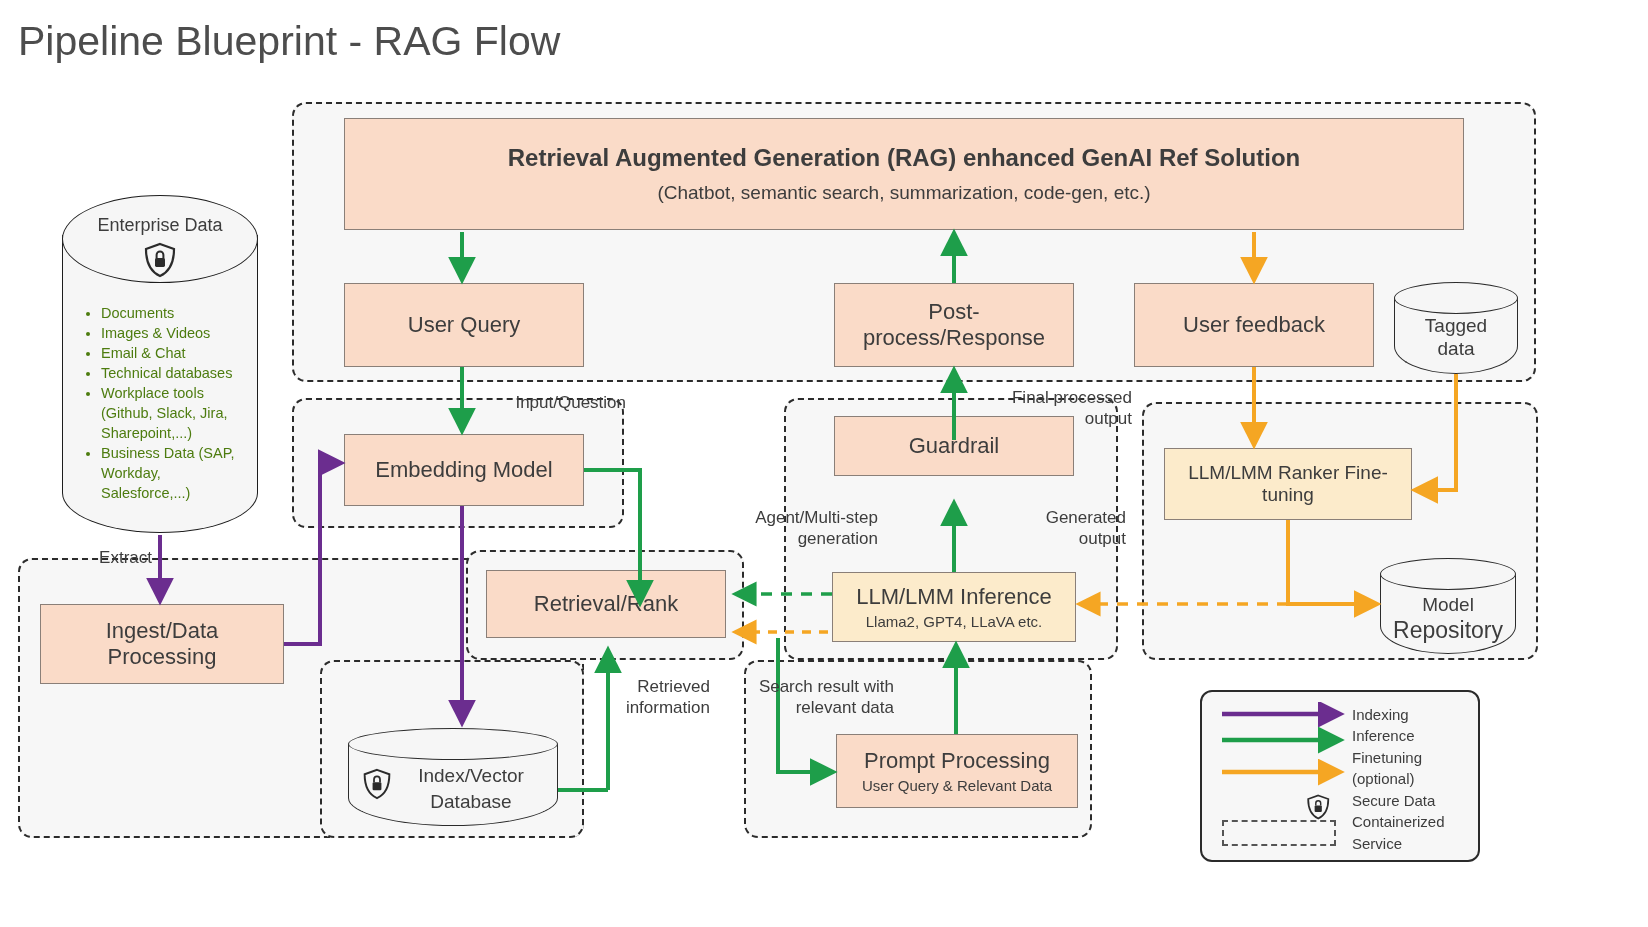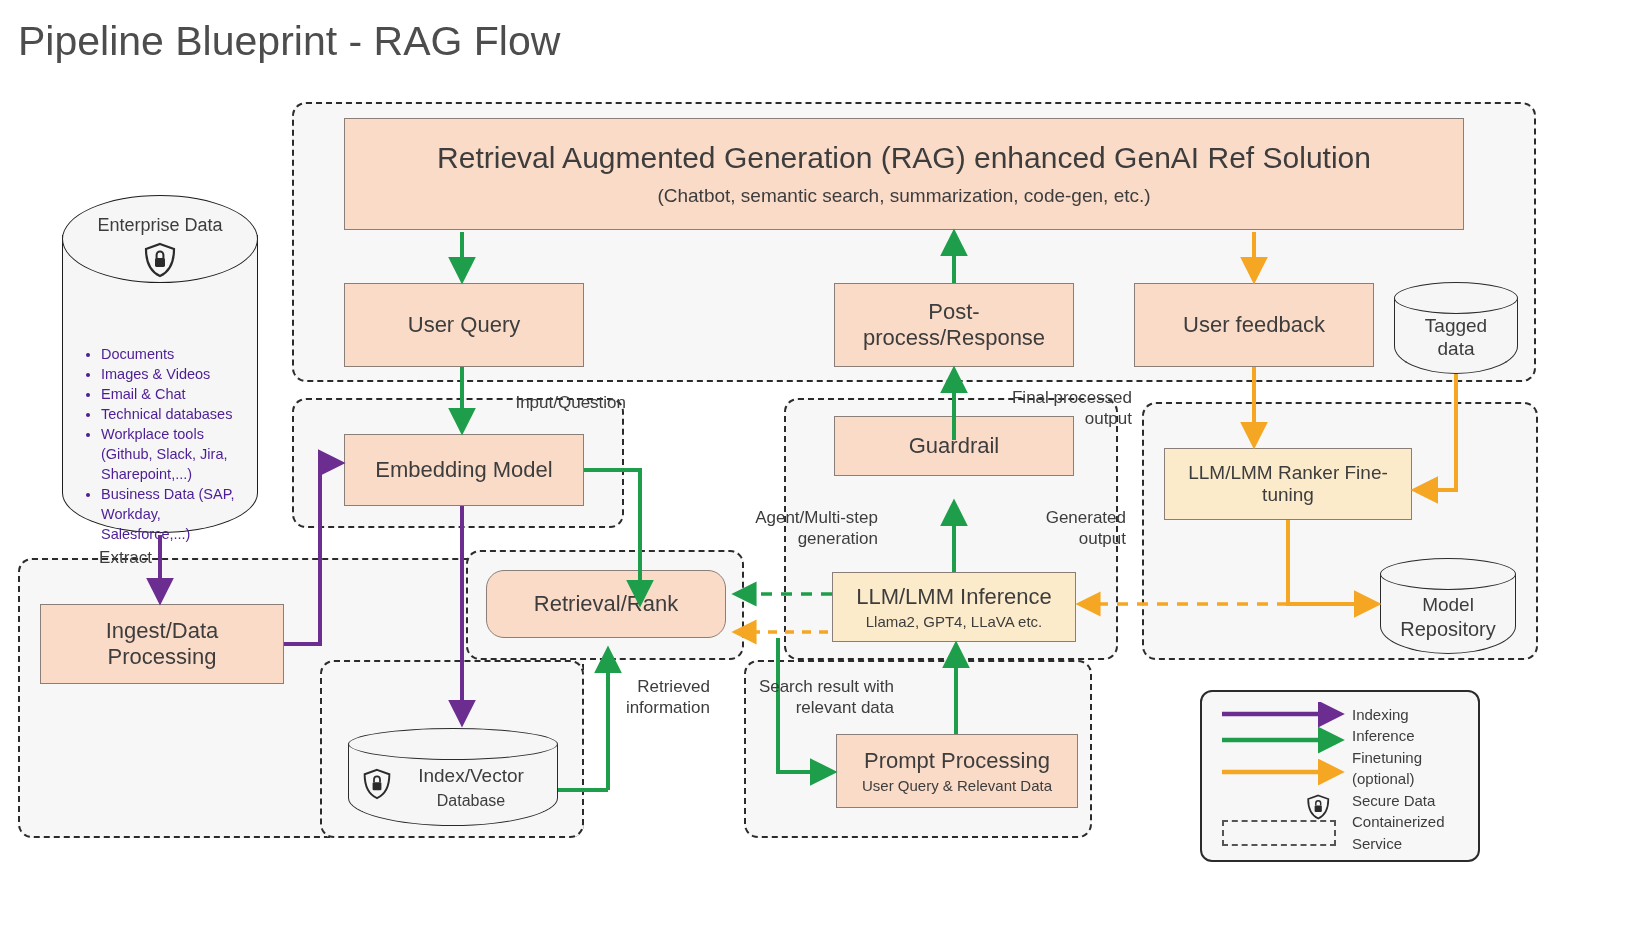--- a/index.html
+++ b/index.html
@@ -9,38 +9,38 @@
   .ttl{position:absolute;left:18px;top:18px;font-size:41px;color:#4d4d4d;letter-spacing:0px;white-space:nowrap;}
   
   .cont{position:absolute;border:2.5px dashed #2b2b2b;border-radius:14px;background:#f7f7f7;box-sizing:border-box;}
   
   .box{position:absolute;box-sizing:border-box;border:1.6px solid #8a7f78;background:#fadbc8;
        display:flex;flex-direction:column;align-items:center;justify-content:center;text-align:center;
        color:#3d3d3d;line-height:1.18;}
   .box.cream{background:#fcebcb;}
   .box .t1{font-size:22px;}
   .box .t2{font-size:15px;margin-top:3px;}
-  .box.big .t1{font-size:30px;font-weight:normal;}
+  .box.big .t1{font-size:24px;font-weight:bold;}
   .box.big .t2{font-size:19px;margin-top:10px;}
   
   .cyl{position:absolute;box-sizing:border-box;}
   .cyl .body{position:absolute;left:0;right:0;top:16px;bottom:0;background:#f6f6f6;
              border-left:1.8px solid #2b2b2b;border-right:1.8px solid #2b2b2b;border-bottom:1.8px solid #2b2b2b;
              border-bottom-left-radius:50% 28px;border-bottom-right-radius:50% 28px;}
   .cyl .top{position:absolute;left:0;right:0;top:0;height:32px;background:#f6f6f6;
             border:1.8px solid #2b2b2b;border-radius:50%;box-sizing:border-box;}
   .cyl .lbl{position:absolute;left:0;right:0;text-align:center;color:#3d3d3d;line-height:1.2;}
   
   .ecyl{position:absolute;}
   .ecyl .ebody{position:absolute;left:0;right:0;top:40px;bottom:0;background:#f6f6f6;
       border-left:1.7px solid #1d1d1d;border-right:1.7px solid #1d1d1d;border-bottom:1.7px solid #1d1d1d;
       border-bottom-left-radius:50% 40px;border-bottom-right-radius:50% 40px;}
   .ecyl .etop{position:absolute;left:0;right:0;top:0;height:88px;background:#f6f6f6;
       border:1.7px solid #1d1d1d;border-radius:50%;box-sizing:border-box;}
-  .bullets{position:absolute;left:24px;top:108px;width:160px;font-size:14.5px;line-height:1.38;color:#4c1d95;margin-top:41px;}
+  .bullets{position:absolute;left:24px;top:108px;width:160px;font-size:14.5px;line-height:1.38;color:#4d7c0f;}
   .bullets li{margin:0;padding:0;}
   .bullets ul{margin:0;padding-left:15px;list-style:disc;}
   .entlbl{position:absolute;left:0;right:0;top:20px;text-align:center;font-size:18px;color:#3d3d3d;}
   
   svg#wires{position:absolute;left:0;top:0;width:1648px;height:927px;pointer-events:none;}
   .elab{position:absolute;font-size:17px;color:#3d3d3d;line-height:1.22;text-align:right;}
   
   .legend{position:absolute;border:2.2px solid #2b2b2b;border-radius:12px;background:#f7f7f7;box-sizing:border-box;}
   .legend .txt{position:absolute;font-size:15px;color:#3d3d3d;line-height:1.43;left:150px;top:12px;}
   .legend .dashchip{position:absolute;left:20px;top:120px;width:114px;height:26px;border:2px dashed #555;box-sizing:border-box;}
@@ -111,21 +111,21 @@
   <div class="box cream" style="left:1164px;top:448px;width:248px;height:72px;">
     <div class="t1" style="font-size:19px;">LLM/LMM Ranker Fine-</div>
     <div class="t1" style="font-size:19px;">tuning</div>
   </div>
 
   <div class="box" style="left:40px;top:604px;width:244px;height:80px;">
     <div class="t1">Ingest/Data</div>
     <div class="t1">Processing</div>
   </div>
 
-  <div class="box" style="left:486px;top:570px;width:240px;height:68px;border-radius:18px;">
+  <div class="box" style="left:486px;top:570px;width:240px;height:68px;">
     <div class="t1">Retrieval/Rank</div>
   </div>
 
   <div class="box cream" style="left:832px;top:572px;width:244px;height:70px;">
     <div class="t1">LLM/LMM Inference</div>
     <div class="t2">Llama2, GPT4, LLaVA etc.</div>
   </div>
 
   <div class="box" style="left:836px;top:734px;width:242px;height:74px;text-align:center;">
     <div class="t1">Prompt Processing</div>
@@ -136,33 +136,33 @@
     <div class="body"></div>
     <div class="top"></div>
     <div class="lbl" style="top:33px;font-size:19px;">Tagged</div>
     <div class="lbl" style="top:56px;font-size:19px;">data</div>
   </div>
 
   <div class="cyl" style="left:1380px;top:558px;width:136px;height:96px;">
     <div class="body"></div>
     <div class="top"></div>
     <div class="lbl" style="top:36px;font-size:19px;">Model</div>
-    <div class="lbl" style="top:59px;font-size:20px;">Repository</div>
+    <div class="lbl" style="top:59px;font-size:23px;">Repository</div>
   </div>
 
   <div class="cyl" style="left:348px;top:728px;width:210px;height:98px;">
     <div class="body"></div>
     <div class="top"></div>
     <svg width="30" height="32" viewBox="0 0 34 36" style="position:absolute;left:14px;top:40px;">
       <path d="M17 2 L31 7 C31 20 26 30 17 34 C8 30 3 20 3 7 Z" fill="none" stroke="#2b2b2b" stroke-width="2.2"></path>
       <rect x="12" y="16" width="10" height="9" rx="1.4" fill="#2b2b2b"></rect>
       <path d="M13.6 16 v-3.2 a3.4 3.4 0 0 1 6.8 0 V16" fill="none" stroke="#2b2b2b" stroke-width="2"></path>
     </svg>
     <div class="lbl" style="top:37px;left:36px;font-size:19px;">Index/Vector</div>
-    <div class="lbl" style="top:63px;left:36px;font-size:16px;">Database</div>
+    <div class="lbl" style="top:63px;left:36px;font-size:19px;">Database</div>
   </div>
 
   <svg id="wires">
     <defs>
       <marker id="ag" markerWidth="7" markerHeight="7" refX="4.6" refY="3.5" orient="auto" markerUnits="strokeWidth">
         <path d="M0,0 L7,3.5 L0,7 z" fill="#1E9E4A"></path>
       </marker>
       <marker id="ap" markerWidth="7" markerHeight="7" refX="4.6" refY="3.5" orient="auto" markerUnits="strokeWidth">
         <path d="M0,0 L7,3.5 L0,7 z" fill="#6B2D8F"></path>
       </marker>

